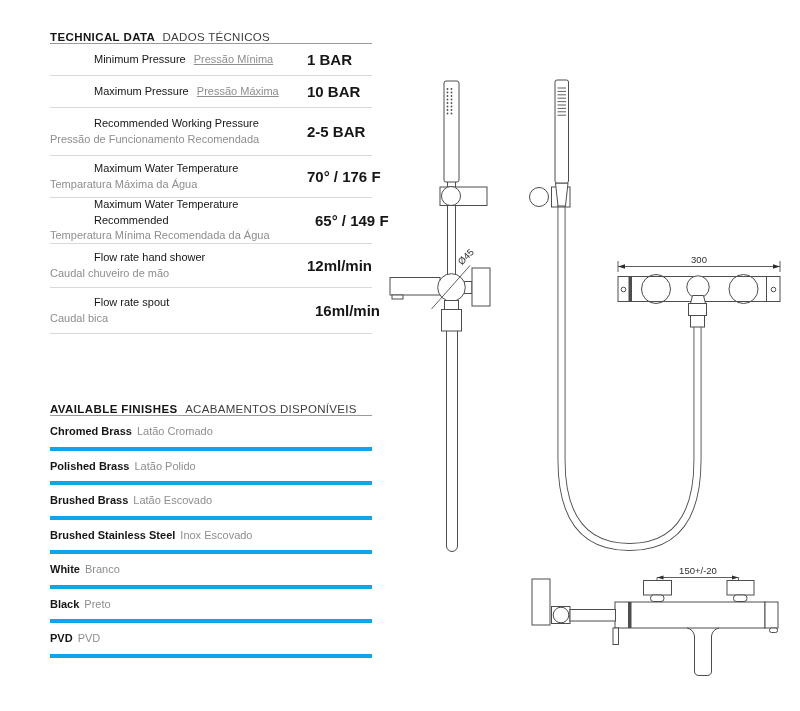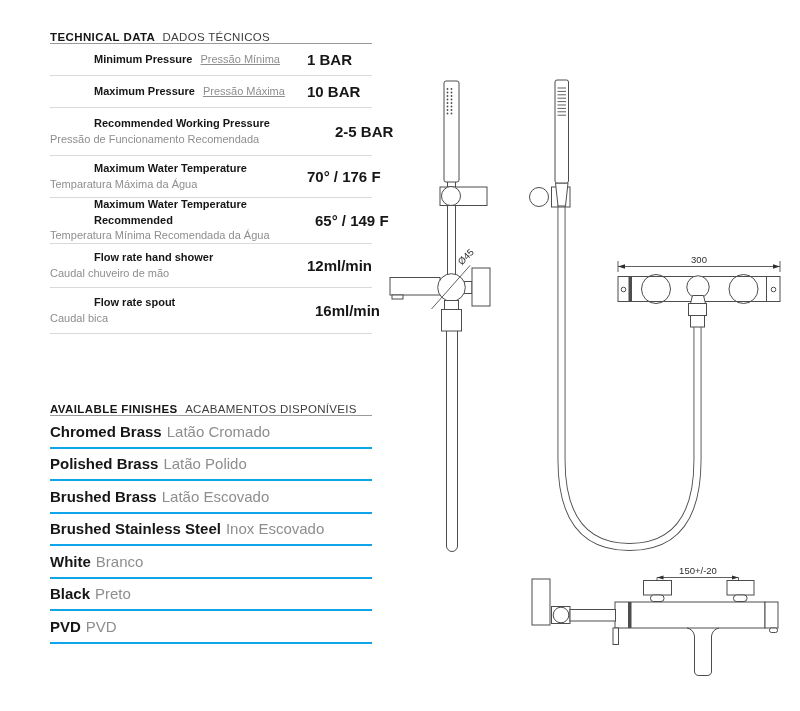--- a/index.html
+++ b/index.html
@@ -12,31 +12,31 @@
   #tech-panel { top:31px; }
   #finish-panel { top:403px; }
   .sec-title {
     font-size:11.5px; font-weight:bold; color:#151515; letter-spacing:.4px;
     border-bottom:1px solid #9a9a9a;
   }
   .sec-title .pt { font-weight:normal; color:#3d3d3d; margin-left:4px; letter-spacing:.3px; }
   .trow {
     display:flex; align-items:center; border-bottom:1px solid #d9d9d9;
   }
-  .h31 { height:31px; } .h47 { height:47px;gap:28px; } .h41 { height:41px; }
+  .h31 { height:31px; } .h47 { height:47px; } .h41 { height:41px; }
   .h45 { height:45px;gap:8px; } .h43 { height:43px; }
   .lbl { flex:0 0 257px; font-size:11px; color:#161616; line-height:1.45; }
-  .lbl .en { font-weight:bold;padding-left:44px; }
+  .lbl .en { font-weight:normal;padding-left:44px; }
   .lbl .pt { color:#8e8e8e; font-weight:normal; }
   .inline .pt { margin-left:5px;text-decoration:underline; }
   .stacked .en, .stacked .pt { display:block; }
   .val { flex:1; font-size:15px; font-weight:bold; color:#161616; white-space:nowrap; }
   .frow {
     display:flex; align-items:center; height:30.5px;
-    border-bottom:2px solid #0ea5e9; font-size:15px; color:#161616;
+    border-bottom:4px solid #0ea5e9; font-size:11px; color:#161616;
   }
   .frow .en { font-weight:bold; }
   .frow .pt { color:#8e8e8e; margin-left:5px; }
   #drawing { position:absolute; left:0; top:0; }
   #drawing text { font-family:"Liberation Sans", sans-serif; font-size:9.5px; fill:#2e2e2e; }
 </style>
 </head>
 <body>
 
 <div class="panel" id="tech-panel">

